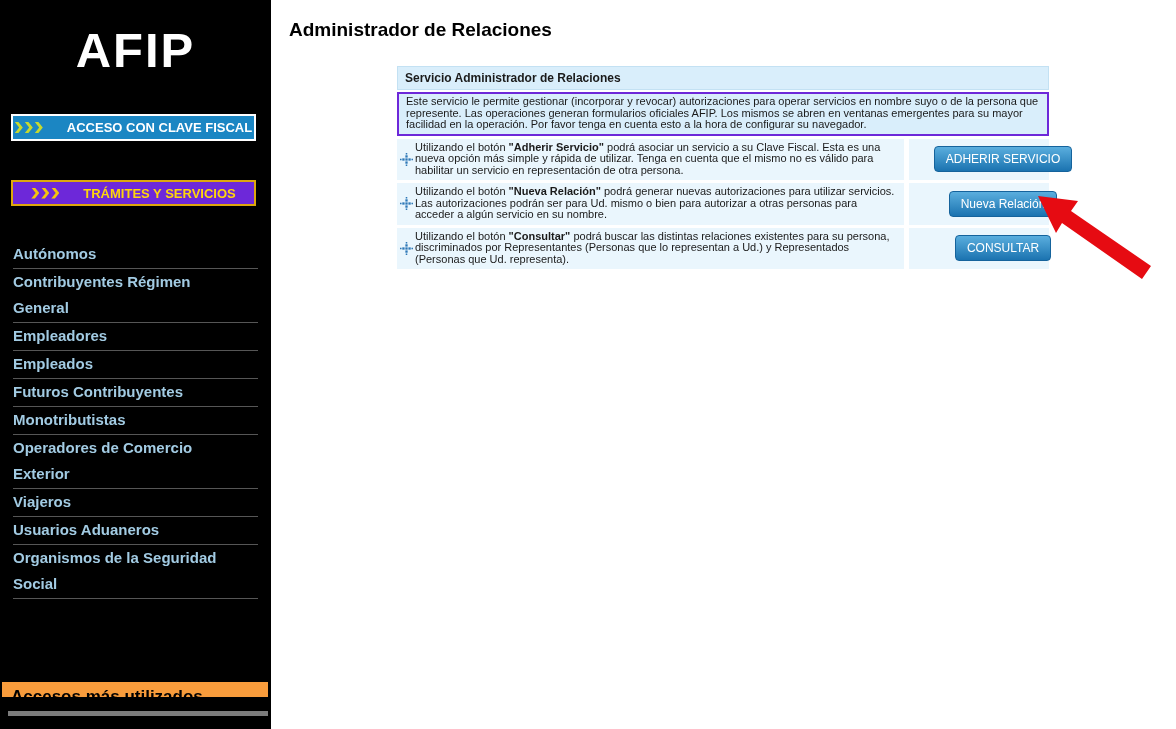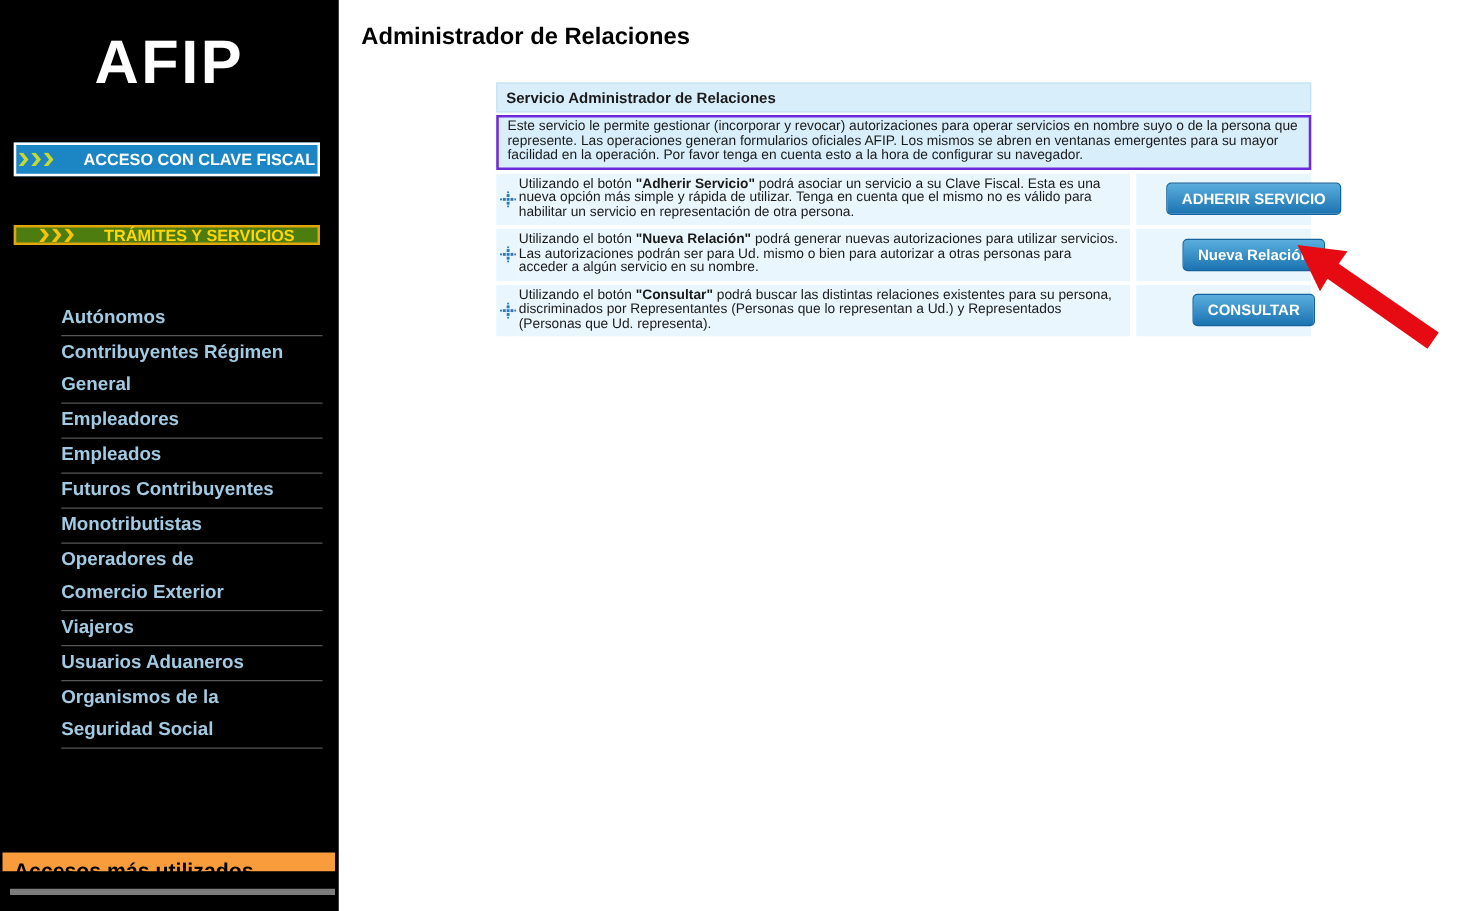--- a/index.html
+++ b/index.html
@@ -7,31 +7,31 @@
   .page{position:relative;width:1176px;height:729px;overflow:hidden;background:#fff;}
 
   
   .sidebar{position:absolute;left:0;top:0;width:271px;height:729px;background:#000;}
   .logo{position:absolute;top:22px;left:0;width:100%;text-align:center;color:#fff;
         font-size:49px;font-weight:bold;letter-spacing:2px;}
   .side-btn{position:absolute;left:11px;width:245px;box-sizing:border-box;display:flex;
             align-items:center;justify-content:center;gap:24px;cursor:pointer;}
   .btn-access{top:114px;height:27px;background:#1b86c3;border:2px solid #ffffff;}
   .btn-access .side-btn-label{color:#fff;font-weight:bold;font-size:13px;white-space:nowrap;}
-  .btn-tramites{top:180px;height:16px;background:#4d7c0f;border:2px solid #dda70d;}
+  .btn-tramites{top:180px;height:26px;background:#6d28d9;border:2px solid #dda70d;}
   .btn-tramites .side-btn-label{color:#ffd60a;font-weight:bold;font-size:13px;white-space:nowrap;}
   .chevgroup{display:flex;gap:2px;align-items:center;}
   .chev{display:inline-block;width:8px;height:11px;
         clip-path:polygon(0 0,45% 0,100% 50%,45% 100%,0 100%,55% 50%);}
   .chev.green{background:#c5d930;}
   .chev.gold{background:#f2c40f;}
 
   .menu{position:absolute;left:13px;top:241px;width:245px;}
   .menu a{display:block;color:#a2cbe3;font-weight:bold;font-size:15px;line-height:26px;
-          border-bottom:1px solid #565656;text-decoration:none;padding:0 30px 1px 0;cursor:pointer;margin-left:36px;}
+          border-bottom:1px solid #565656;text-decoration:none;padding:0 30px 1px 0;cursor:pointer;}
 
   .banner{position:absolute;left:2px;top:682px;width:266px;height:15px;background:#f89c3c;
           color:#000;font-size:17px;font-weight:bold;line-height:29px;padding-left:9px;
           box-sizing:border-box;cursor:pointer;}
   .banner-shadow{position:absolute;left:8px;top:711px;width:260px;height:5px;background:#7c7c7c;}
 
   
   .page-title{position:absolute;left:289px;top:19px;margin:0;font-size:19px;font-weight:bold;color:#000;}
 
   .panel{position:absolute;left:397px;top:66px;width:652px;}
@@ -39,21 +39,21 @@
             font-size:12px;font-weight:bold;color:#1a1a1a;line-height:22px;padding-left:7px;}
   .p-desc{margin-top:2px;background:#d9eefb;border:2px solid #6d28d9;box-sizing:border-box;
           font-size:11px;line-height:11.5px;color:#1a1a1a;padding:2px 7px 3px;}
   .p-row{display:flex;margin-top:3px;}
   .cell-icon{width:18px;background:#eaf6fd;display:flex;align-items:center;justify-content:center;}
   .cell-text{flex:1;background:#eaf6fd;font-size:11px;line-height:11.5px;color:#1a1a1a;
              padding:3px 6px 4px 0;}
   .cell-gap{width:5px;background:#fff;}
   .cell-btn{width:140px;background:#eaf6fd;display:flex;align-items:center;justify-content:center;}
   .action-btn{background:linear-gradient(#5aaede,#1b73b0);border:1px solid #15639c;border-radius:4px;
-              color:#fff;font-weight:bold;font-size:12px;padding:5px 11px;font-family:inherit;
+              color:#fff;font-weight:normal;font-size:12px;padding:5px 11px;font-family:inherit;
               cursor:pointer;white-space:nowrap;margin-left:48px;}
 
   .arrow-overlay{position:absolute;left:0;top:0;width:1176px;height:729px;pointer-events:none;}
 </style>
 </head>
 <body>
 
 <div class="page">
 
   <aside class="sidebar">

